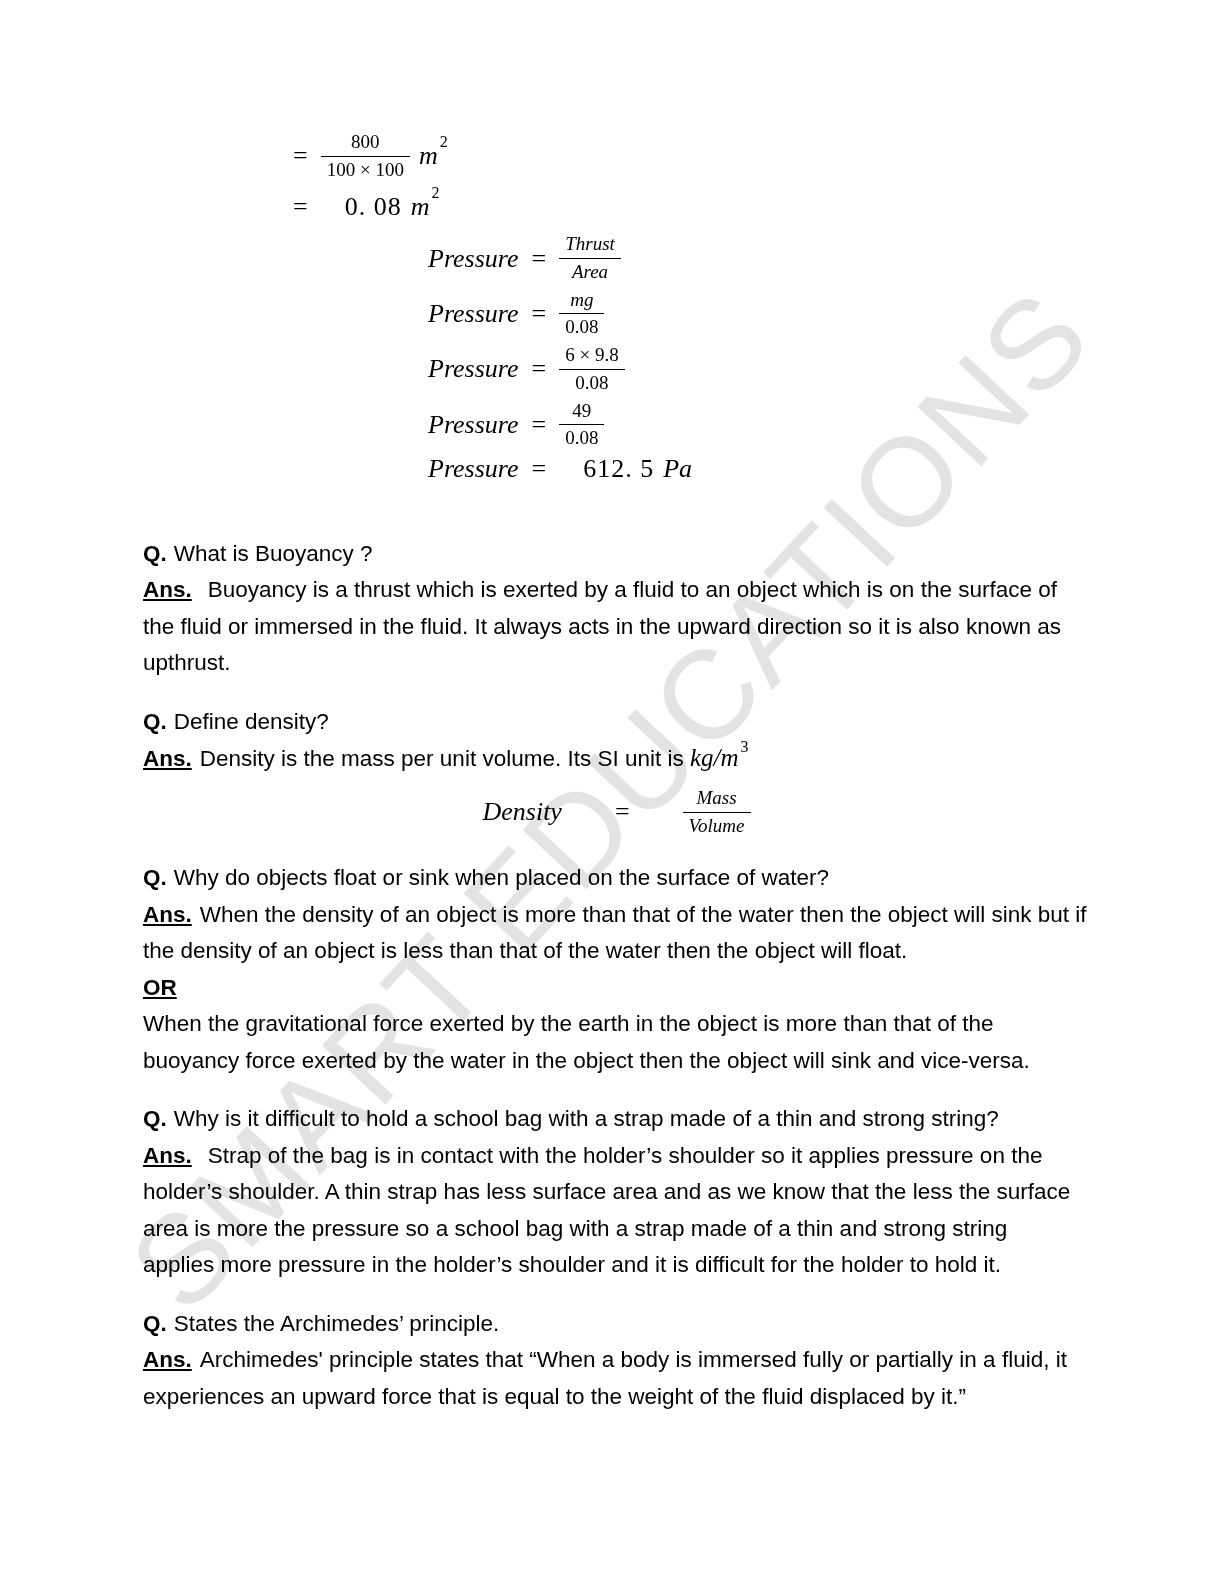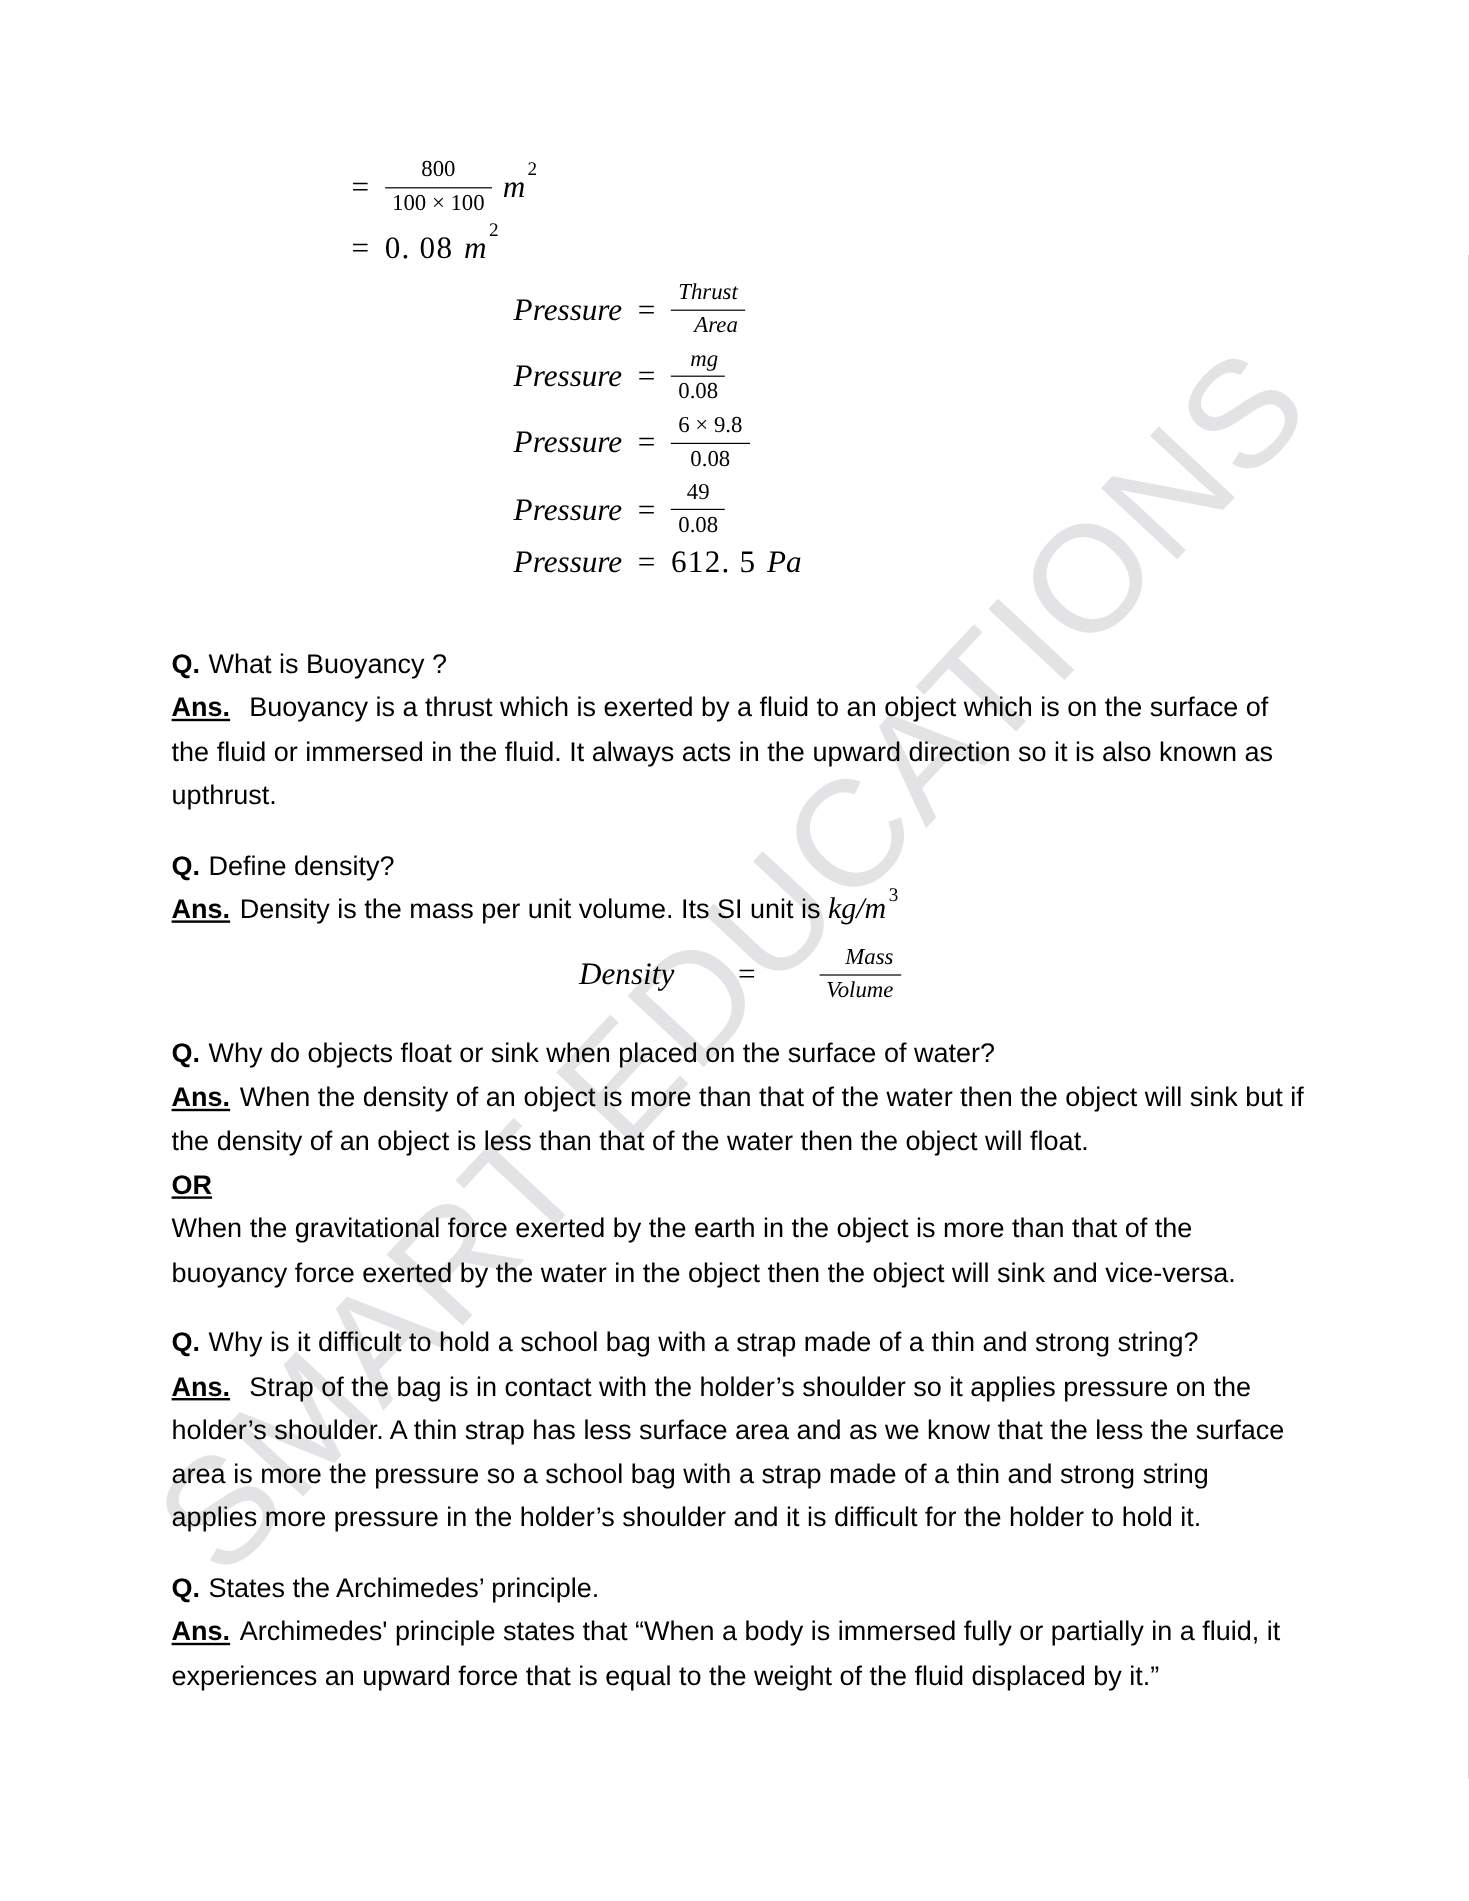--- a/index.html
+++ b/index.html
@@ -42,26 +42,26 @@
   .area-block .eqrow{margin-left:137px;margin-bottom:10px;}
   .pressure-block .eqrow{margin-left:285px;margin-bottom:3px;}
   .eqrow .eq{margin:0 13px;}
   .frac{
     display:inline-flex;flex-direction:column;
     text-align:center;
     font-size:19px;line-height:1.3;
   }
   .frac .num{padding:0 6px 1px;border-bottom:1.6px solid var(--text);}
   .frac .den{padding:1px 6px 0;}
-  .it{font-style:italic;text-align:right;}
+  .it{font-style:italic;}
   .sup{font-size:16px;position:relative;top:-14px;margin-left:2px;font-style:normal;
        font-family:"Liberation Serif","DejaVu Serif",serif;}
   .mvar{font-style:italic;margin-left:9px;}
   .munit{font-style:italic;margin-left:9px;}
-  .plain-val{letter-spacing:1px;}
+  .plain-val{letter-spacing:1px;margin-left:24px;}
   .density-row{justify-content:center;margin:6px 0 2px 0;gap:40px;}
   .inline-math{
     font-family:"Liberation Serif","DejaVu Serif",serif;
     font-size:25px;font-style:italic;
   }
   
   .qa{margin-top:22px;font-size:22.5px;line-height:36.5px;}
   .qa.first{margin-top:52px;}
   .qa p{margin:0;white-space:pre-wrap;}
   .qlabel{font-weight:700;margin-right:7px;}

